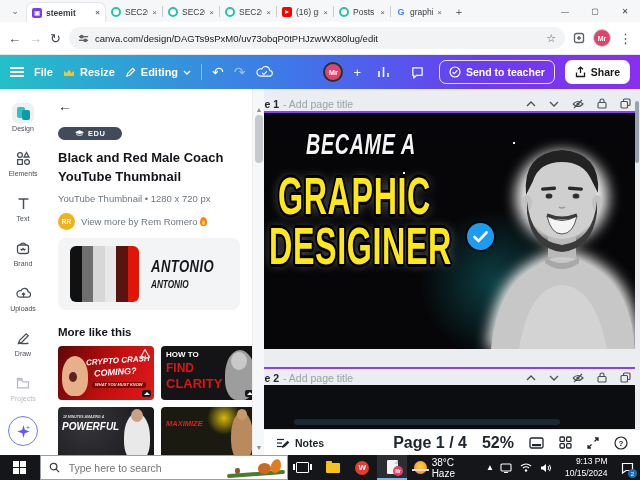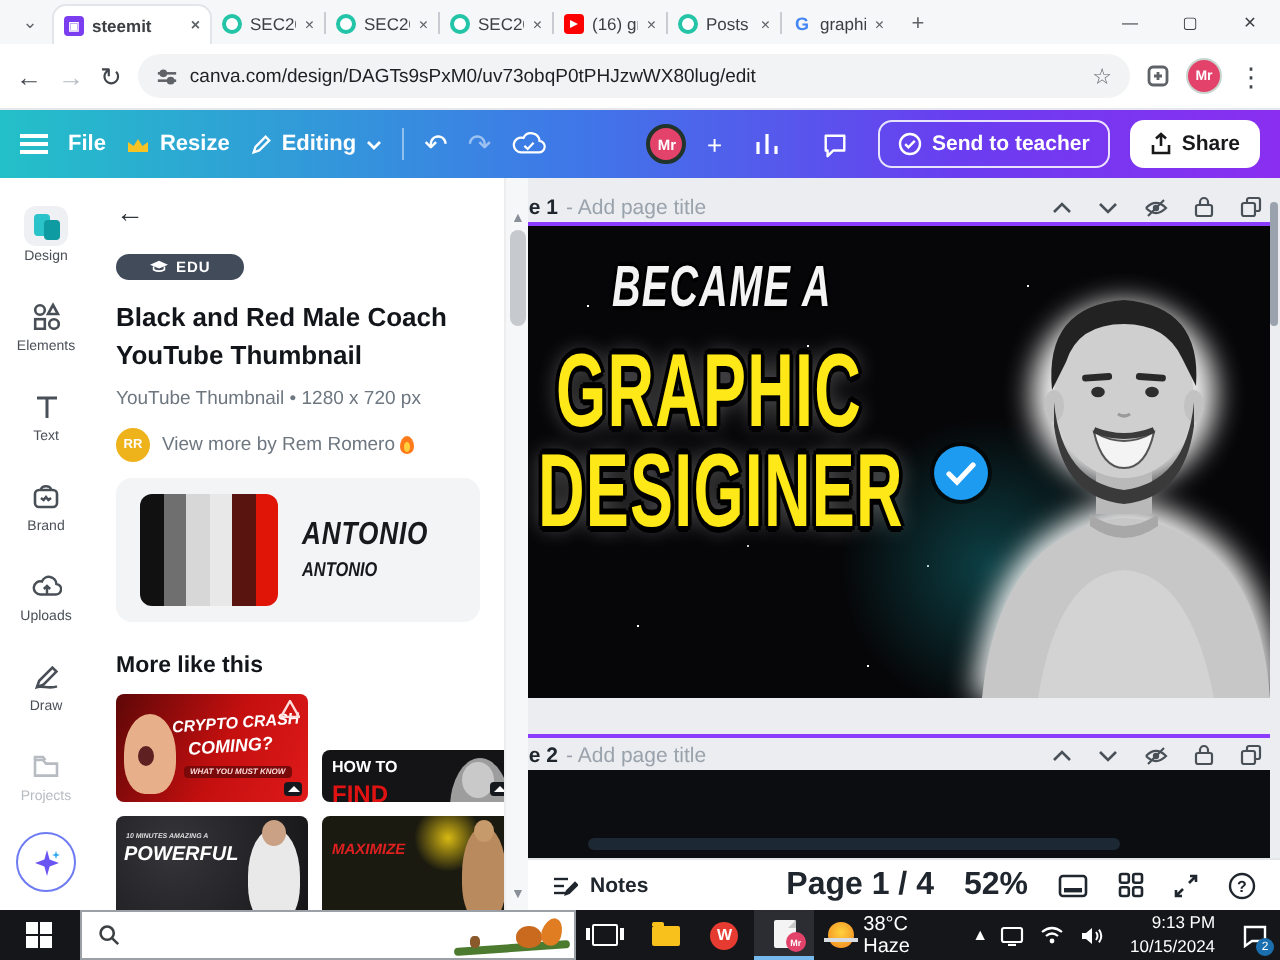--- a/index.html
+++ b/index.html
@@ -425,21 +425,21 @@
         <div class="blob" style="left:11px;top:26px;width:8px;height:10px;background:#5e2020;border-radius:50%;"></div>
         <div class="tt" style="left:28px;top:11px;font-size:8px;color:#fff;transform:rotate(-4deg);">CRYPTO CRASH</div>
         <div class="tt" style="left:36px;top:22px;font-size:9px;color:#fff;transform:rotate(-4deg);">COMING?</div>
         <div class="tt" style="left:34px;top:36px;font-size:4px;color:#ffd9d9;background:#7a0a0a;padding:1px 3px;border-radius:2px;">WHAT YOU MUST KNOW</div>
         <svg width="10" height="9" viewBox="0 0 10 9" style="position:absolute;right:4px;top:3px;">
           <path d="M5 0.5 L9.5 8.5 L0.5 8.5 Z" fill="none" stroke="#ffdede" stroke-width="1.2"></path>
         </svg>
         <div class="capbadge"></div>
       </div>
 
-      <div class="thumb" style="background: rgb(20, 20, 22); margin-top: 28px;">
+      <div class="thumb" style="background: rgb(20, 20, 22);">
         <div class="blob" style="right:2px;top:4px;width:30px;height:50px;background:#9d9d9d;"></div>
         <div class="blob" style="right:10px;top:6px;width:16px;height:18px;background:#c9c9c9;border-radius:50%;"></div>
         <div class="tt" style="left:5px;top:5px;font-size:8px;color:#fff;font-style:normal;">HOW TO</div>
         <div class="tt" style="left:5px;top:16px;font-size:12px;color:#e01212;font-style:normal;">FIND</div>
         <div class="tt" style="left:5px;top:31px;font-size:13px;color:#e01212;font-style:normal;">CLARITY</div>
         <div class="capbadge"></div>
       </div>
 
       <div class="thumb" style="background: radial-gradient(circle at 30% 30%, rgb(53, 53, 58), rgb(21, 21, 23));">
         <div class="blob" style="right:4px;top:6px;width:26px;height:48px;background:#e9e9e9;"></div>
@@ -615,20 +615,21 @@
           <i></i>
           <i></i>
           <i></i>
         </span>
     </div>
     <div class="tb-search">
       <svg width="11" height="11" viewBox="0 0 12 12">
         <circle cx="5" cy="5" r="3.6" fill="none" stroke="#3c4043" stroke-width="1.4"></circle>
           <line x1="7.8" y1="7.8" x2="11" y2="11" stroke="#3c4043" stroke-width="1.4"></line>
       </svg>
+      <input readonly="" placeholder="Type here to search" style="">
       <div class="squirrel">
         <div class="sq-branch"></div>
           <div class="sq-acorn"></div>
           <div class="sq-body"></div>
           <div class="sq-tail"></div>
       </div>
     </div>
     <div class="tb-btn">
         <span class="taskview"></span>
       </div>

